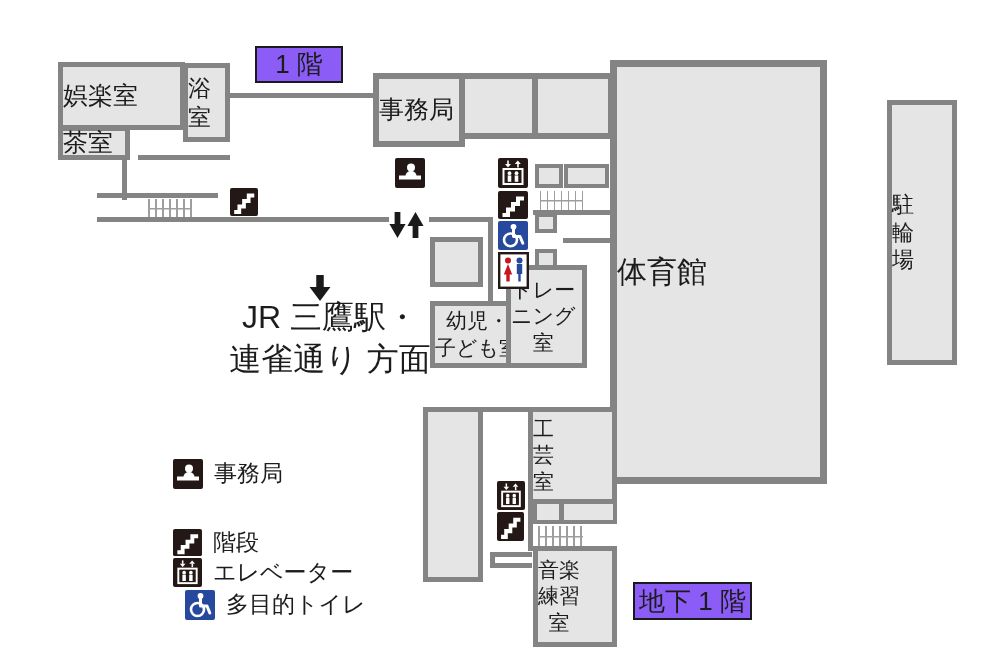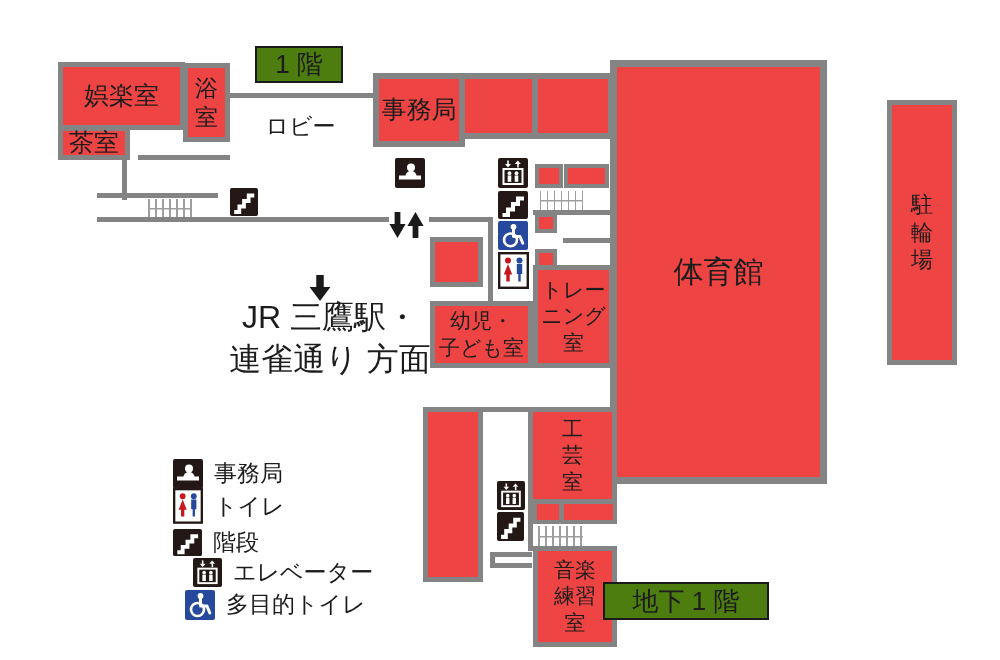--- a/index.html
+++ b/index.html
@@ -1,30 +1,30 @@
 <!DOCTYPE html>
 <html><head>
 <meta charset="utf-8">
 <style>
   html,body{margin:0;padding:0;background:#fff;}
   .canvas{position:relative;width:1000px;height:660px;background:#fff;overflow:hidden;
           font-family:"Liberation Sans","DejaVu Sans",sans-serif;color:#1c1c1c;}
-  .room{position:absolute;box-sizing:border-box;border:5px solid #848484;background:#ef4444;
-        display:flex;align-items:center;justify-content:center;text-align:center;
+  .room{position:absolute;box-sizing:border-box;border:5px solid #848484;background:#e5e5e5;
+        display:flex;align-items:center;justify-content:flex-start;text-align:center;
         white-space:pre-line;line-height:1.25;}
   .b4{border-width:4px;}
   .b6{border-width:6px;}
   .b7{border-width:7px;}
   .w{position:absolute;background:#848484;}
   .hatch{position:absolute;background:
     linear-gradient(#9e9e9e,#9e9e9e) 0 50%/100% 1.5px no-repeat,
     repeating-linear-gradient(90deg,#9e9e9e 0 1.5px,transparent 1.5px 7px);}
   .txt{position:absolute;display:flex;align-items:center;justify-content:center;
        text-align:center;white-space:pre-line;line-height:1.3;}
-  .frame{position:absolute;box-sizing:border-box;border:2px solid #1a1a1a;background:#4d7c0f;
+  .frame{position:absolute;box-sizing:border-box;border:2px solid #1a1a1a;background:#8b5cf6;
          display:flex;align-items:center;justify-content:center;font-size:26px;}
   .icon{position:absolute;line-height:0;}
   .icon svg{display:block;width:100%;height:100%;}
   .lg-row{position:absolute;display:flex;align-items:center;gap:11px;}
   .lg-ic{line-height:0;}
   .lg-ic svg{display:block;}
   .lg-lb{font-size:23px;}
   .fs30{font-size:30px;} .fs28{font-size:28px;} .fs25{font-size:25px;}
   .fs23{font-size:23px;} .fs22{font-size:22px;} .fs21{font-size:21px;} .fs24{font-size:32px;}
 </style>
@@ -42,23 +42,20 @@
   </div>
   <div class="room fs23" style="left:183px;top:63px;width:47px;height:79px;">
     <span>浴
 室</span>
   </div>
   <div class="room fs25" style="left:58px;top:126px;width:72px;height:34px;">
     <span>茶室</span>
   </div>
 
   <div class="w" style="left:230px;top:93px;width:145px;height:5px;"></div>
-  <div class="txt fs23" style="left:253px;top:112px;width:95px;height:30px;">
-    <span>ロビー</span>
-  </div>
 
   <div class="room b6 fs25" style="left:373px;top:73px;width:92px;height:74px;">
     <span>事務局</span>
   </div>
   <div class="room b6" style="left:459px;top:73px;width:79px;height:66px;"></div>
   <div class="room b6" style="left:532px;top:73px;width:82px;height:66px;"></div>
 
   <div class="room b7 fs30" style="left:610px;top:60px;width:217px;height:424px;">
     <span>体育館</span>
   </div>
@@ -77,21 +74,21 @@
   <div class="w" style="left:429px;top:217px;width:64px;height:5px;"></div>
   <div class="w" style="left:488px;top:217px;width:5px;height:89px;"></div>
 
 
   <div class="room" style="left:430px;top:237px;width:53px;height:50px;"></div>
 
   <div class="room fs21" style="left:430px;top:301px;width:103px;height:67px;">
     <span>幼児・
 子ども室</span>
   </div>
-  <div class="room fs21" style="left:533px;top:265px;width:81px;height:103px;">
+  <div class="room fs21" style="left:506px;top:265px;width:81px;height:103px;">
     <span>トレー
 ニング
 室</span>
   </div>
 
   <div class="room b4" style="left:535px;top:164px;width:28px;height:24px;"></div>
   <div class="room b4" style="left:564px;top:164px;width:45px;height:24px;"></div>
   <div class="hatch" style="left:540px;top:191px;width:43px;height:20px;"></div>
   <div class="w" style="left:533px;top:210px;width:81px;height:5px;"></div>
   <div class="room b4" style="left:535px;top:213px;width:22px;height:20px;"></div>
@@ -205,57 +202,45 @@
         <rect x="16.7" y="17.4" width="3.6" height="6.4" fill="#fff"></rect>
       </svg>
     </div>
   <div class="icon" style="left:497px;top:512px;width:27px;height:29px;">
       <svg viewBox="0 0 30 28" preserveAspectRatio="none">
         <rect width="30" height="28" rx="2" fill="#231815"></rect>
         <path d="M4.5 24 H10 V18.5 H15 V13 H20 V7.5 H26" stroke="#fff" stroke-width="4" fill="none"></path>
       </svg>
     </div>
 
-  <div class="frame" style="left:603px;top:582px;width:166px;height:38px;">
+  <div class="frame" style="left:633px;top:582px;width:119px;height:38px;">
     <span>地下 1 階</span>
   </div>
 
   <div class="lg-row" style="left:173px;top:458px;">
     <span class="lg-ic icon-slot" style="width:30px;height:30px;">
         <svg viewBox="0 0 30 30" preserveAspectRatio="none">
           <rect width="30" height="30" rx="2" fill="#231815"></rect>
           <circle cx="16" cy="9.5" r="4" fill="#fff"></circle>
           <path d="M10.5 18 a5.5 5 0 0 1 11 0 z" fill="#fff"></path>
           <rect x="4" y="17.5" width="22" height="4" fill="#fff"></rect>
         </svg>
       </span>
     <span class="lg-lb">事務局</span>
   </div>
-  <div class="lg-row" style="left:173px;top:488px;">
-    <span class="lg-ic icon-slot" style="width:30px;height:37px;">
-        <svg viewBox="0 0 31 37" preserveAspectRatio="none">
-          <rect x="1.2" y="1.2" width="28.6" height="34.6" fill="#fff" stroke="#231815" stroke-width="2.4"></rect>
-          <circle cx="10" cy="8.5" r="3" fill="#c8161e"></circle>
-          <path d="M10 12 L5.8 22.5 H8.3 V29.5 H11.7 V22.5 H14.2 Z" fill="#c8161e"></path>
-          <circle cx="21.5" cy="8.5" r="3" fill="#27499d"></circle>
-          <path d="M18.8 12 h5.4 v10 h-1.5 v7.5 h-2.4 v-7.5 h-1.5 z" fill="#27499d"></path>
-        </svg>
-      </span>
-    <span class="lg-lb">トイレ</span>
-  </div>
   <div class="lg-row" style="left:173px;top:527px;">
     <span class="lg-ic icon-slot" style="width:29px;height:28px;">
         <svg viewBox="0 0 30 28" preserveAspectRatio="none">
           <rect width="30" height="28" rx="2" fill="#231815"></rect>
           <path d="M4.5 24 H10 V18.5 H15 V13 H20 V7.5 H26" stroke="#fff" stroke-width="4" fill="none"></path>
         </svg>
       </span>
     <span class="lg-lb">階段</span>
   </div>
-  <div class="lg-row" style="left:173px;top:557px;margin-left:20px;">
+  <div class="lg-row" style="left:173px;top:557px;">
     <span class="lg-ic icon-slot" style="width:29px;height:30px;">
         <svg viewBox="0 0 30 30" preserveAspectRatio="none">
           <rect width="30" height="30" rx="2" fill="#231815"></rect>
           <rect x="9.2" y="2.5" width="1.6" height="3.6" fill="#fff"></rect>
           <path d="M7 6 h6 l-3 3.4 z" fill="#fff"></path>
           <path d="M16.8 5.9 h6 l-3 -3.4 z" fill="#fff"></path>
           <rect x="19.2" y="5.9" width="1.6" height="3.6" fill="#fff"></rect>
           <rect x="5.5" y="11" width="19" height="15" fill="none" stroke="#fff" stroke-width="2"></rect>
           <circle cx="11.5" cy="15.2" r="1.9" fill="#fff"></circle>
           <rect x="9.7" y="17.4" width="3.6" height="6.4" fill="#fff"></rect>

